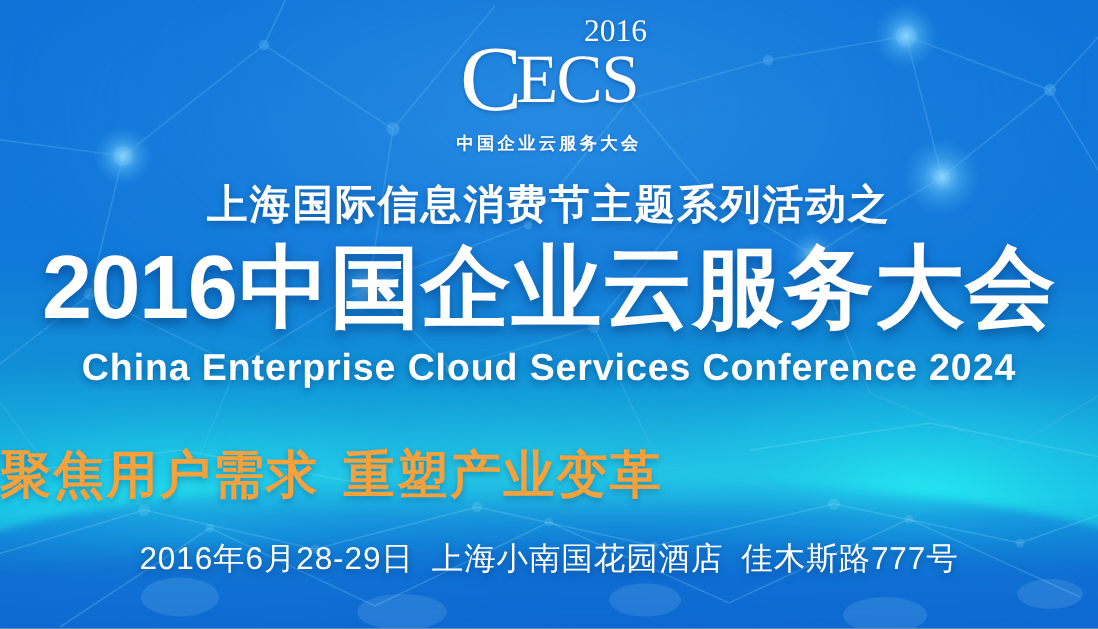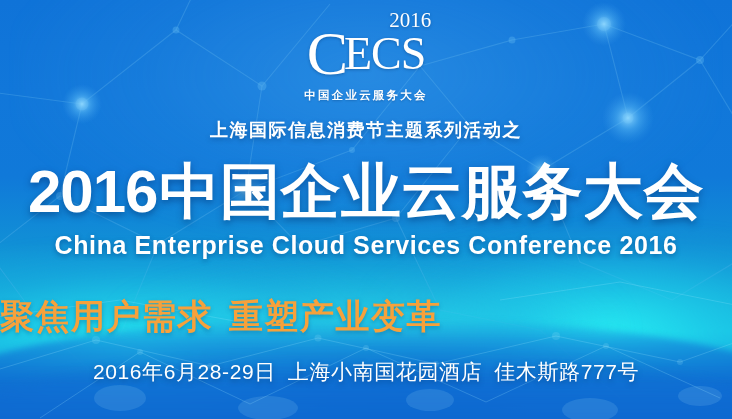--- a/index.html
+++ b/index.html
@@ -182,21 +182,21 @@
     text-shadow: 0 1px 2px rgba(0,40,90,0.3);
   }
 
   
   .pretitle {
     position: absolute;
     top: 118px;
     left: 0;
     width: 100%;
     text-align: center;
-    font-size: 18px;
+    font-size: 27px;
     font-weight: bold;
     color: #ffffff;
     letter-spacing: 1.5px;
     text-shadow: 0 2px 5px rgba(0,50,110,0.45);
   }
 
   
   .headline {
     position: absolute;
     top: 160px;
@@ -364,20 +364,20 @@
         <span class="logo-cecs"><span class="big-c">C</span><span>ECS</span></span>
         <span class="logo-year">2016</span>
       </div>
       <div class="logo-sub">中国企业云服务大会</div>
     </div>
 
     <div class="pretitle">上海国际信息消费节主题系列活动之</div>
 
     <div class="headline"><span class="hl-year">2016</span><span>中国企业云服务大会</span></div>
 
-    <div class="english">China Enterprise Cloud Services Conference 2016</div>
+    <div class="english">China Enterprise Cloud Services Conference 2024</div>
 
     <div class="slogan"><span>聚焦用户需求</span><span class="sp"></span><span>重塑产业变革</span></div>
 
     <div class="footer-info"><span>2016年6月28-29日</span><span class="sp"></span><span>上海小南国花园酒店</span><span class="sp"></span><span>佳木斯路777号</span></div>
 
   </div>
 </div>
 
 </body></html>

